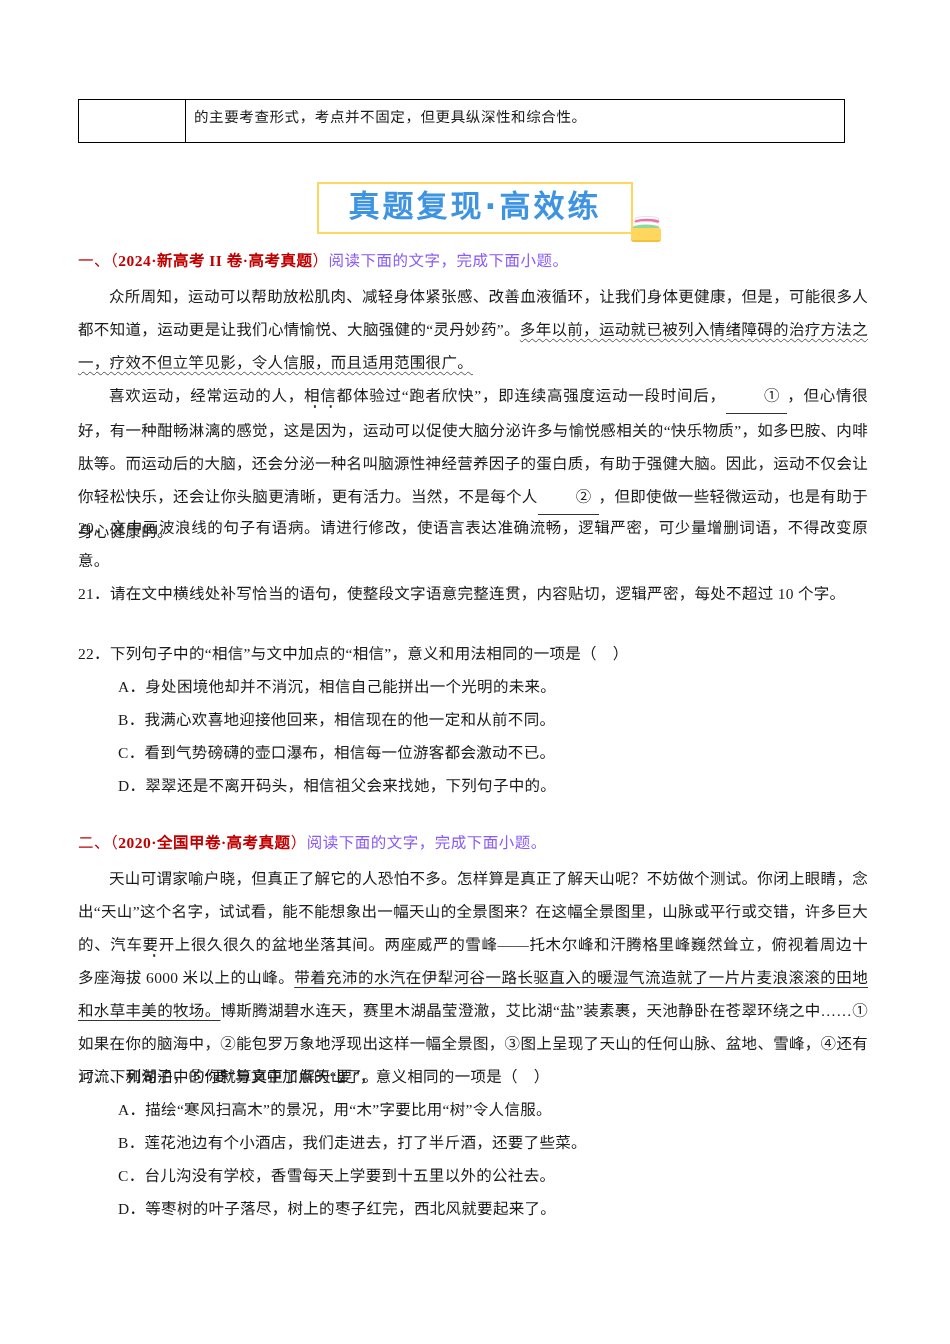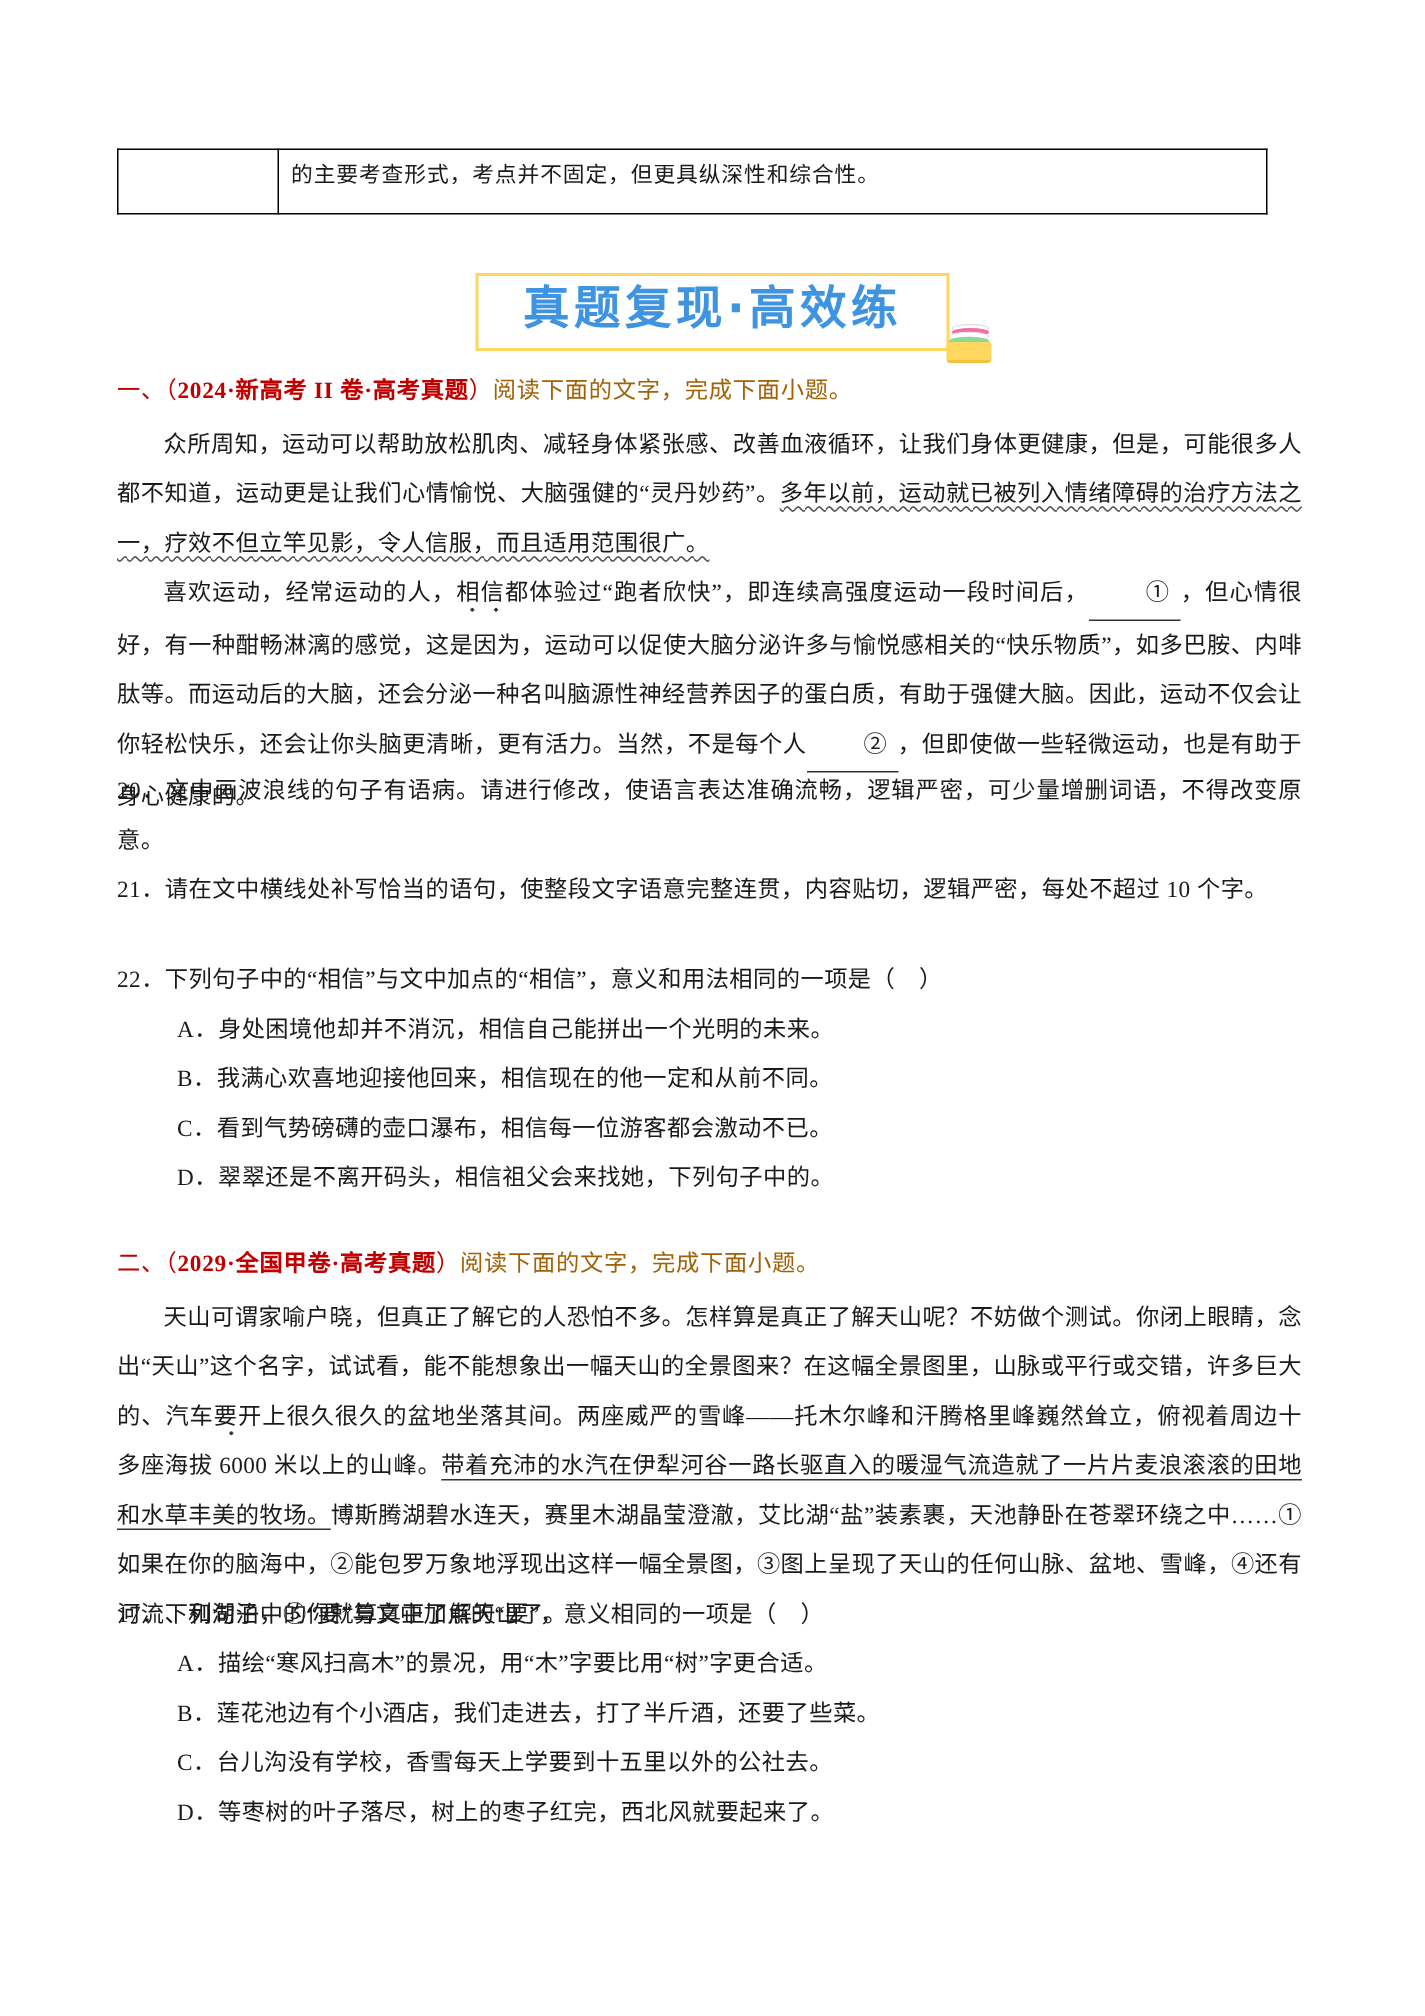--- a/index.html
+++ b/index.html
@@ -86,21 +86,21 @@
     left: 78px;
     width: 800px;
     font-size: 15.5px;
     line-height: 1.7;
     letter-spacing: 0.5px;
     white-space: nowrap;
   }
   .sec-num { color: #c00000; }
   .sec-src { color: #c00000; }
   .sec-src b { font-weight: bold; }
-  .sec-rest { color: #a16207; }
+  .sec-rest { color: #8b5cf6; }
 
   
   .para {
     position: absolute;
     left: 78px;
     width: 790px;
     font-size: 15.5px;
     line-height: 33px;
     text-align: justify;
     text-justify: inter-ideograph;
@@ -221,33 +221,33 @@
     <span class="opt-label">C．</span><span>看到气势磅礴的壶口瀑布，相信每一位游客都会激动不已。</span>
   </div>
   <div class="opt" style="top:703px;">
     <span class="opt-label">B．</span><span>我满心欢喜地迎接他回来，相信现在的他一定和从前不同。</span>
   </div>
   <div class="opt" style="top:769px;">
     <span class="opt-label">D．</span><span>翠翠还是不离开码头，相信祖父会来找她，下列句子中的。</span>
   </div>
 
   <div class="sec-head" style="top:830px;">
-    <span class="sec-num">二、</span><span class="sec-src">（</span><span class="sec-src"><b>2029·全国甲卷·高考真题</b></span><span class="sec-src">）</span><span class="sec-rest">阅读下面的文字，完成下面小题。</span>
+    <span class="sec-num">二、</span><span class="sec-src">（</span><span class="sec-src"><b>2020·全国甲卷·高考真题</b></span><span class="sec-src">）</span><span class="sec-rest">阅读下面的文字，完成下面小题。</span>
   </div>
 
   <div class="para" style="top:862px;">
     <span>天山可谓家喻户晓，但真正了解它的人恐怕不多。怎样算是真正了解天山呢？不妨做个测试。你闭上眼睛，念出“天山”这个名字，试试看，能不能想象出一幅天山的全景图来？在这幅全景图里，山脉或平行或交错，许多巨大的、汽车</span><span class="dotted-emph">要</span><span>开上很久很久的盆地坐落其间。两座威严的雪峰——托木尔峰和汗腾格里峰巍然耸立，俯视着周边十多座海拔 6000 米以上的山峰。</span><span class="straight">带着充沛的水汽在伊犁河谷一路长驱直入的暖湿气流造就了一片片麦浪滚滚的田地和水草丰美的牧场。</span><span>博斯腾湖碧水连天，赛里木湖晶莹澄澈，艾比湖“盐”装素裹，天池静卧在苍翠环绕之中……①如果在你的脑海中，②能包罗万象地浮现出这样一幅全景图，③图上呈现了天山的任何山脉、盆地、雪峰，④还有河流、和湖泊，⑤你就算真正了解天山了。</span>
   </div>
 
   <div class="qline" style="top:1060px;">
     <span>17．</span><span>下列句子中的“要”与文中加点的“要”，意义相同的一项是（　）</span>
   </div>
 
   <div class="opt" style="top:1093px;">
-    <span class="opt-label">A．</span><span>描绘“寒风扫高木”的景况，用“木”字要比用“树”字更合适。</span>
+    <span class="opt-label">A．</span><span>描绘“寒风扫高木”的景况，用“木”字要比用“树”令人信服。</span>
   </div>
   <div class="opt" style="top:1159px;">
     <span class="opt-label">C．</span><span>台儿沟没有学校，香雪每天上学要到十五里以外的公社去。</span>
   </div>
   <div class="opt" style="top:1126px;">
     <span class="opt-label">B．</span><span>莲花池边有个小酒店，我们走进去，打了半斤酒，还要了些菜。</span>
   </div>
   <div class="opt" style="top:1192px;">
     <span class="opt-label">D．</span><span>等枣树的叶子落尽，树上的枣子红完，西北风就要起来了。</span>
   </div>

